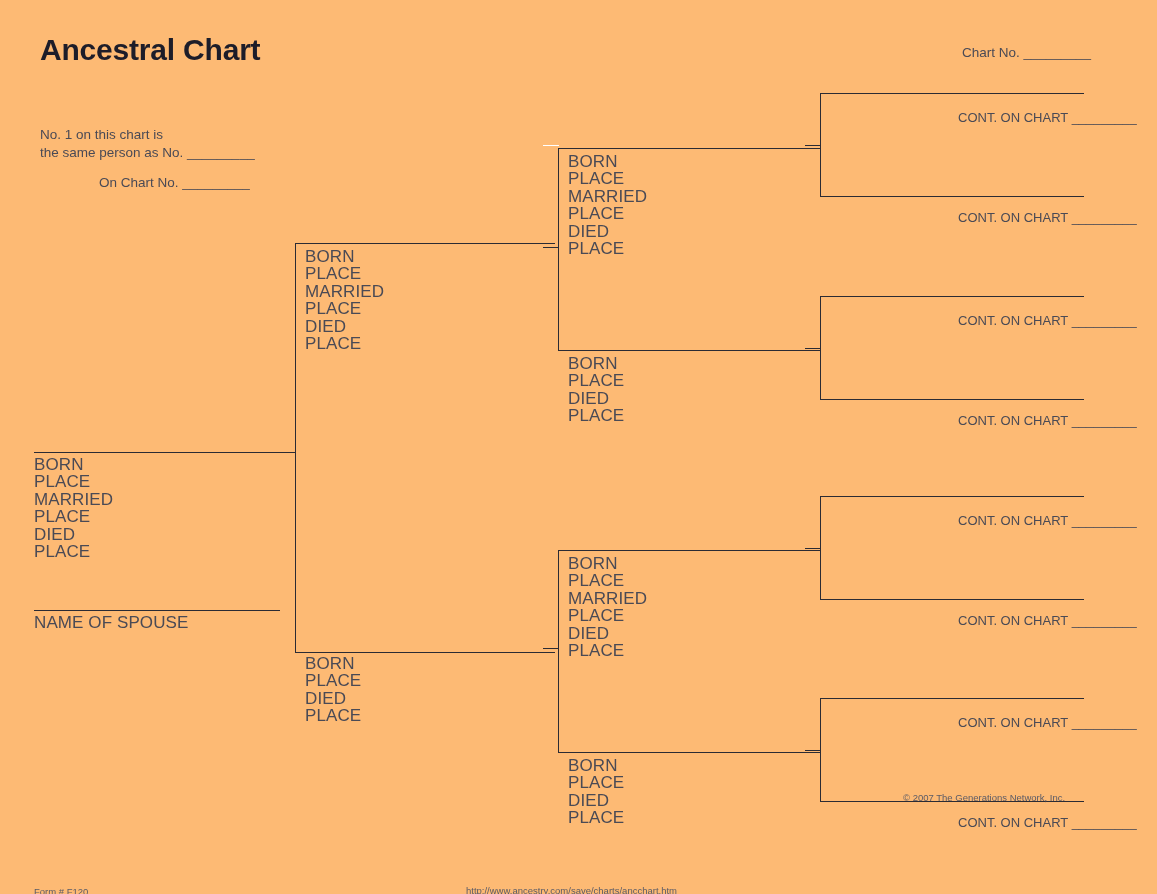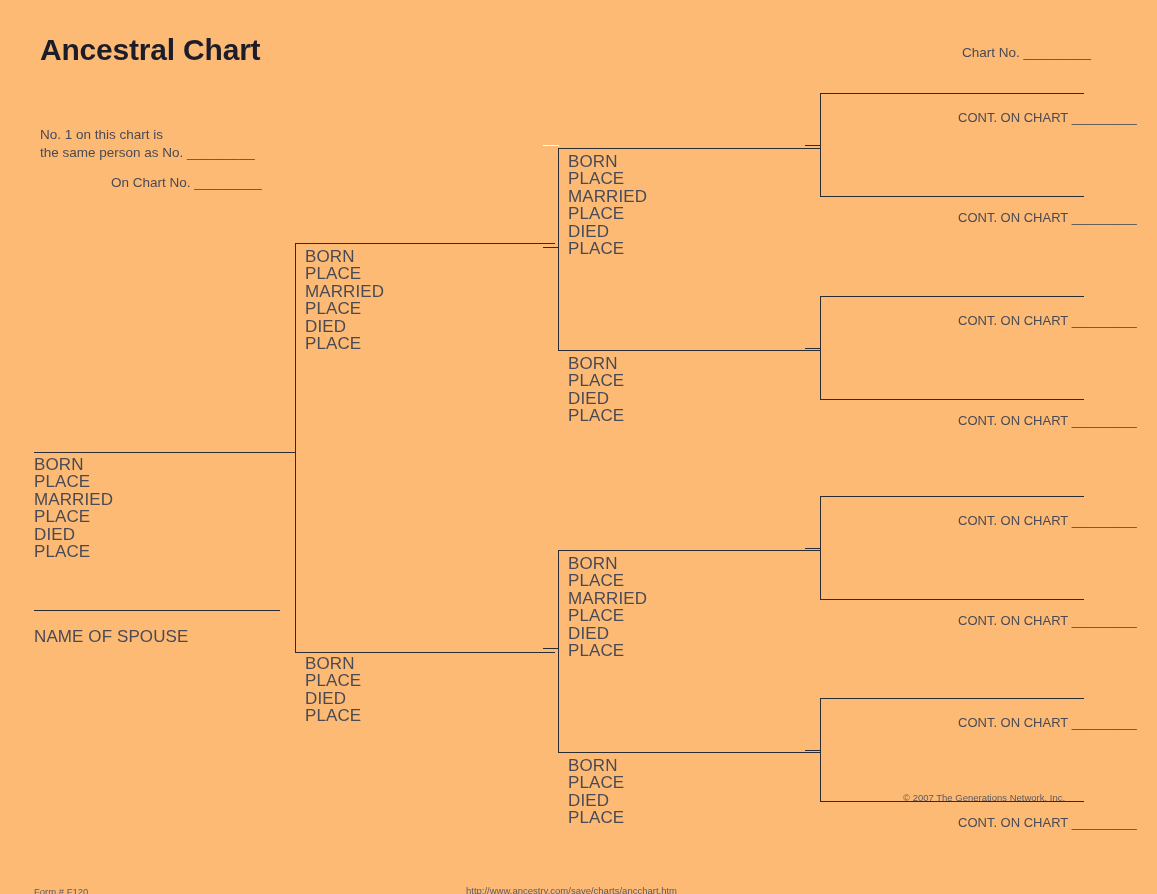--- a/index.html
+++ b/index.html
@@ -74,21 +74,20 @@
     color: #4a4a55;
     white-space: nowrap;
   }
   .xref-onchart {
     position: absolute;
     left: 99px;
     top: 175px;
     font-size: 13.5px;
     color: #4a4a55;
     white-space: nowrap;
-    margin-left: 12px;
   }
 
   
   .fields {
     position: absolute;
     font-size: 17px;
     line-height: 17.4px;
     color: #4a4a55;
     letter-spacing: 0.1px;
   }
@@ -162,21 +161,21 @@
   <div class="hrule" style="left:34px; top:452px; width:260px;"></div>
   <div class="fields" style="left:34px; top:456px;">
     <div>BORN</div>
     <div>PLACE</div>
     <div>MARRIED</div>
     <div>PLACE</div>
     <div>DIED</div>
     <div>PLACE</div>
   </div>
   <div class="hrule" style="left:34px; top:610px; width:246px;"></div>
-  <div class="fields" style="left:34px; top:628px;">
+  <div class="fields" style="left:34px; top:614px;">
     <div>NAME OF SPOUSE</div>
   </div>
 
   <div class="hrule" style="left:280px; top:452px; width:16px;"></div>
   <div class="vrule" style="left:295px; top:243px; height:410px;"></div>
 
   <div class="hrule" style="left:295px; top:243px; width:260px;"></div>
   <div class="fields" style="left:305px; top:248px;">
     <div>BORN</div>
     <div>PLACE</div>

